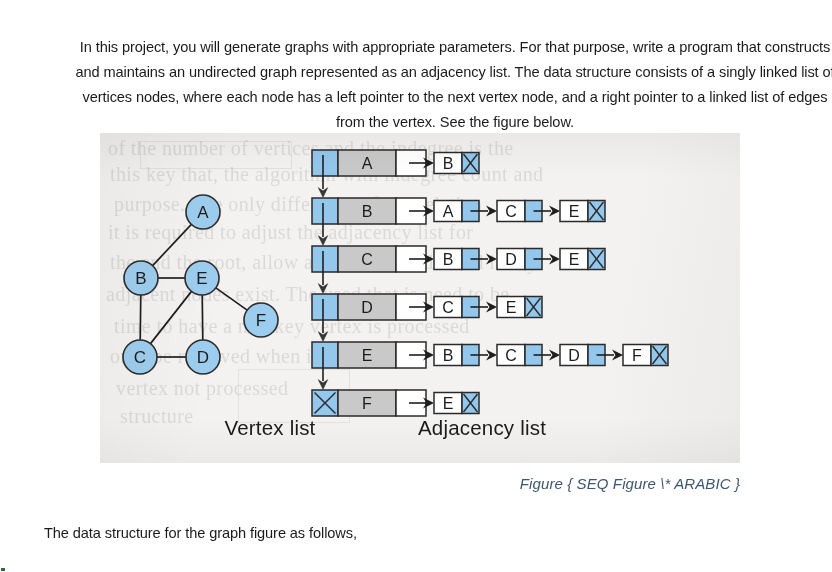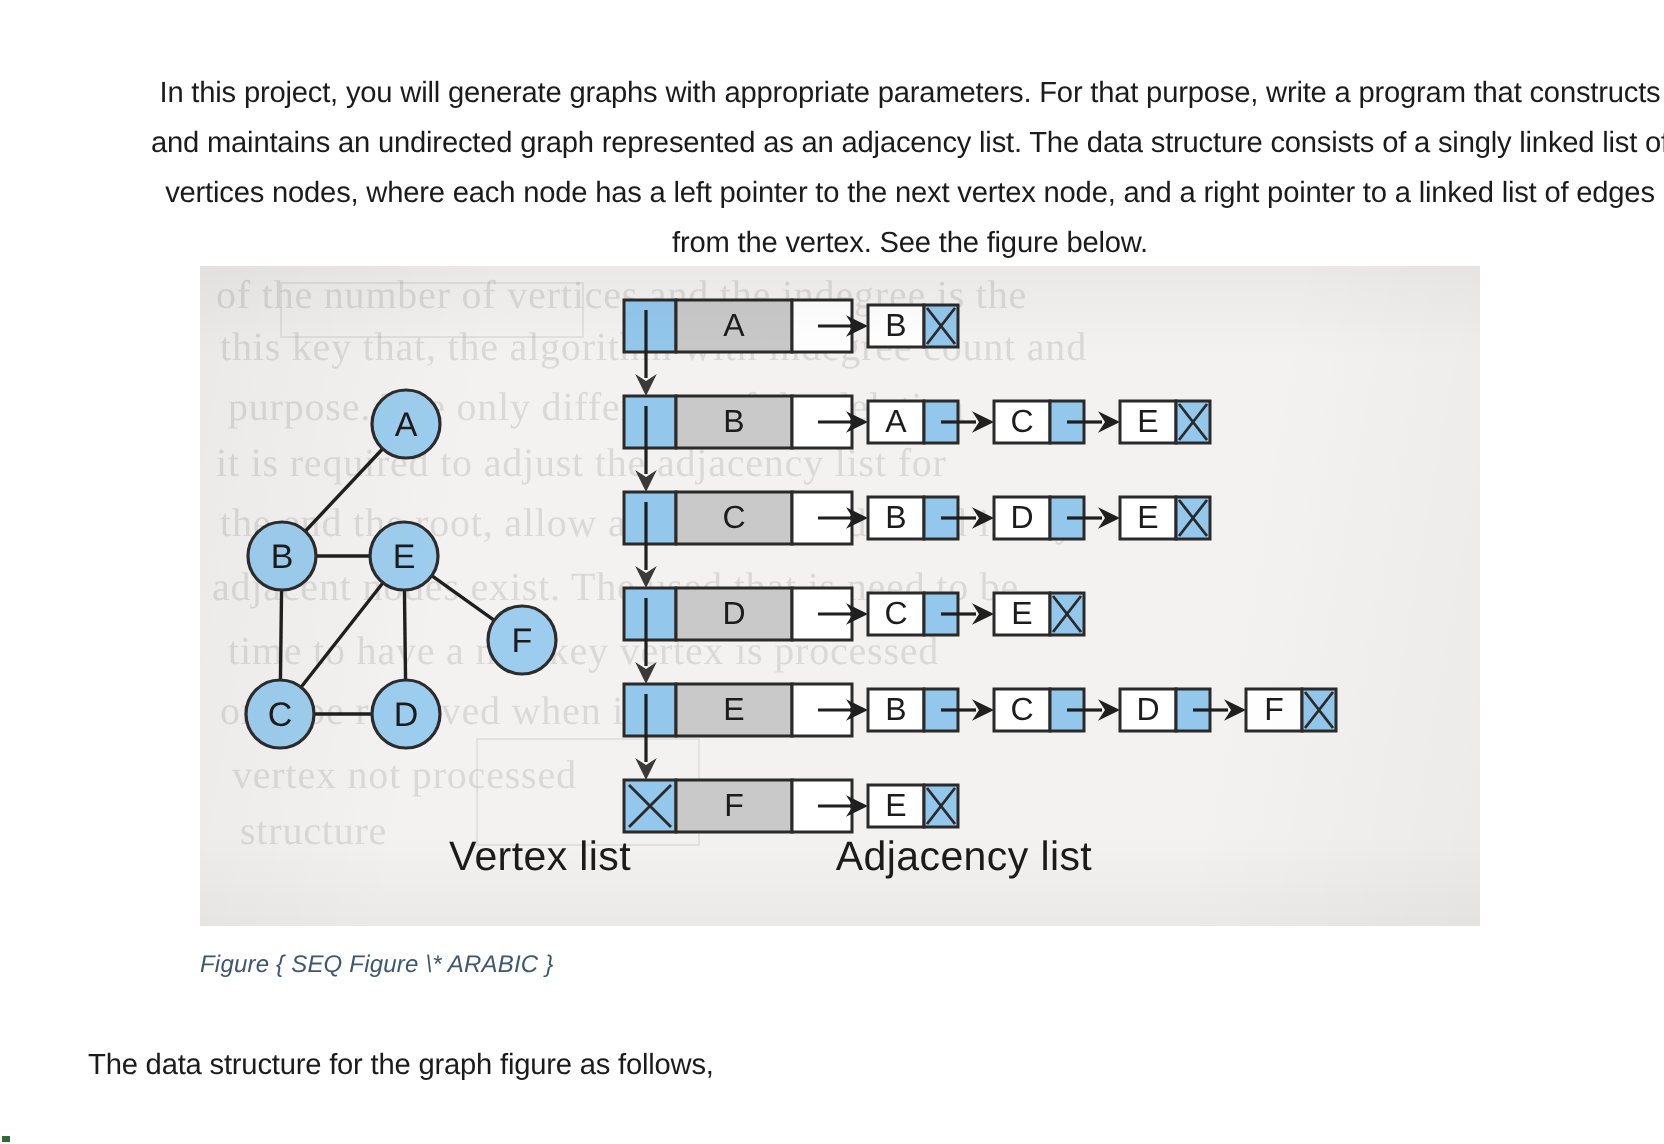--- a/index.html
+++ b/index.html
@@ -37,22 +37,22 @@
     top: 506px;
     width: 700px;
   }
 
   
   #figure-caption {
     position: absolute;
     left: 100px;
     top: 475px;
     width: 640px;
-    text-align: left;
-    font-size: 12px;
+    text-align: right;
+    font-size: 15px;
     font-style: italic;
     color: #3e5770;
     letter-spacing: 0.1px;
   }
 
   
   #figure-image {
     position: absolute;
     left: 100px;
     top: 133px;

